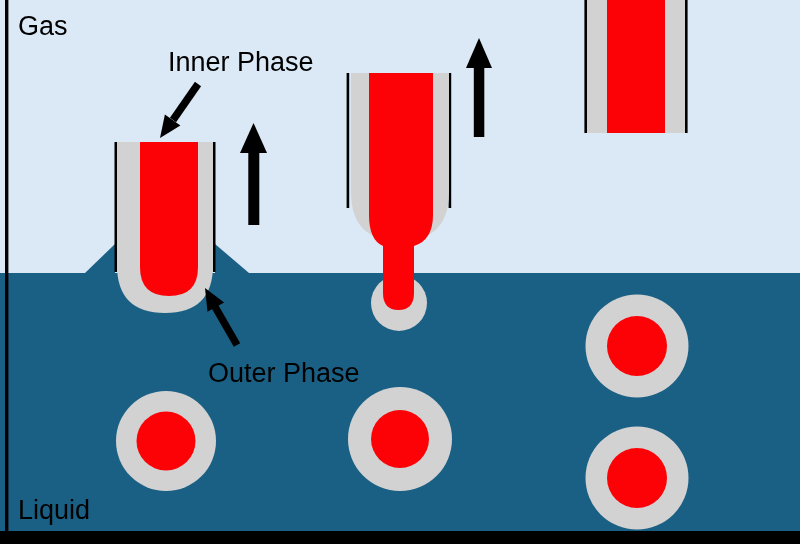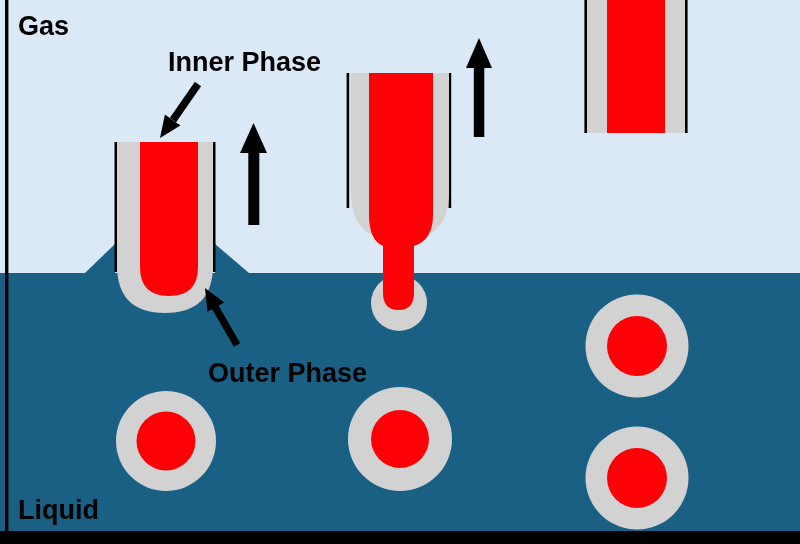--- a/index.html
+++ b/index.html
@@ -1,16 +1,16 @@
 <!DOCTYPE html>
 <html style="--gas-bg: #dbe8f5; --liquid: #1a6084; --inner-red: #fc0206; --outer-gray: #d2d2d2; --outline: #000000;"><head>
 <meta charset="utf-8">
 <style>
   html,body{margin:0;padding:0;background:#ffffff;}
-  .stage{position:relative;width:800px;height:544px;overflow:hidden;font-weight:bold;}
+  .stage{position:relative;width:800px;height:544px;overflow:hidden;}
   svg{display:block;}
   .c-gas{fill:var(--gas-bg,#dbe8f5);}
   .c-liquid{fill:var(--liquid,#1a6084);}
   .c-red{fill:var(--inner-red,#fc0206);}
   .c-gray{fill:var(--outer-gray,#d2d2d2);}
   .c-black{fill:var(--outline,#000000);}
   .s-black{stroke:var(--outline,#000000);stroke-width:7.5;fill:none;}
   .label{
     font-family:"Liberation Sans","DejaVu Sans",sans-serif;
     font-size:27px;

